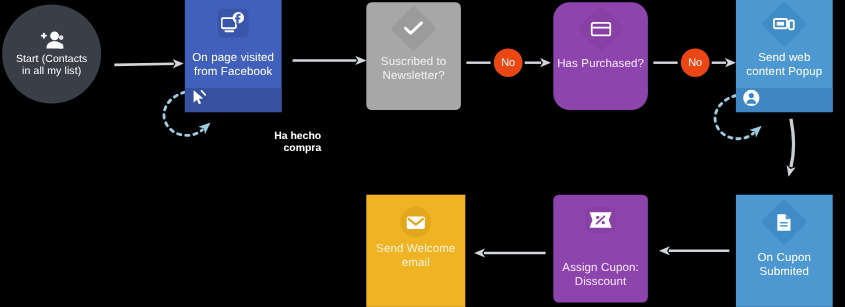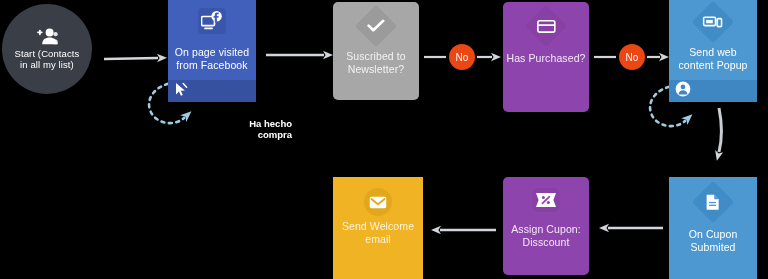--- a/index.html
+++ b/index.html
@@ -93,23 +93,23 @@
     width: 86px; height: 98px;
     background: #a7a7a7;
     border-radius: 5px;
   }
   #newsletter-node .diamond { margin-top: 9px; background: #9b9b9b; }
   #newsletter-node .node-label { margin-top: 9px; color: #f2f2f2; }
 
   
   #purchased-node {
     left: 503px; top: 2px;
-    width: 86px; height: 110px;
+    width: 86px; height: 98px;
     background: #8e44ad;
-    border-radius: 5px;
+    border-radius: 15px;
   }
   #purchased-node .diamond { margin-top: 9px; background: #8840a4; }
   #purchased-node .node-label { margin-top: 11px; color: #f3e9f7; }
 
   
   #popup-node {
     left: 669px; top: 0px;
     width: 88px; height: 102px;
     background: #4d98d1;
     align-items: center;
@@ -141,21 +141,21 @@
     width: 86px; height: 98px;
     background: #8e44ad;
     border-radius: 5px;
   }
   #cupon-node .icon-badge {
     margin-top: 11px;
     width: 28px; height: 24px;
     background: #8840a4;
     border-radius: 7px;
   }
-  #cupon-node .node-label { margin-top: 11px; color: #f3e9f7; }
+  #cupon-node .node-label { margin-top: 25px; color: #f3e9f7; }
 
   #welcome-node {
     left: 333px; top: 177px;
     width: 90px; height: 102px;
     background: #f0b323;
   }
   #welcome-node .icon-badge {
     margin-top: 11px;
     width: 28px; height: 28px;
     border-radius: 50%;

